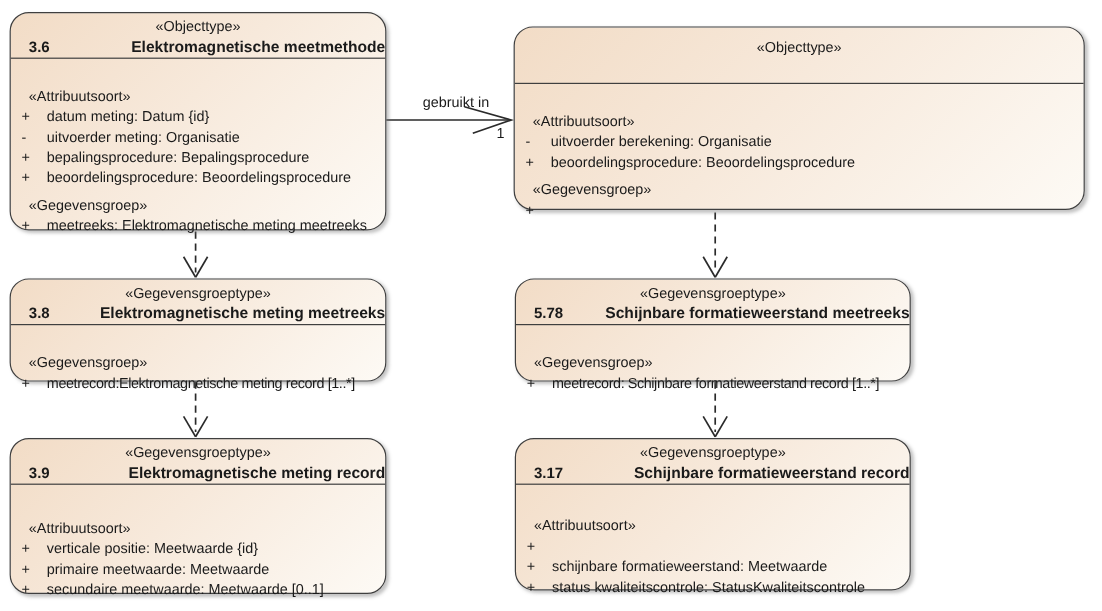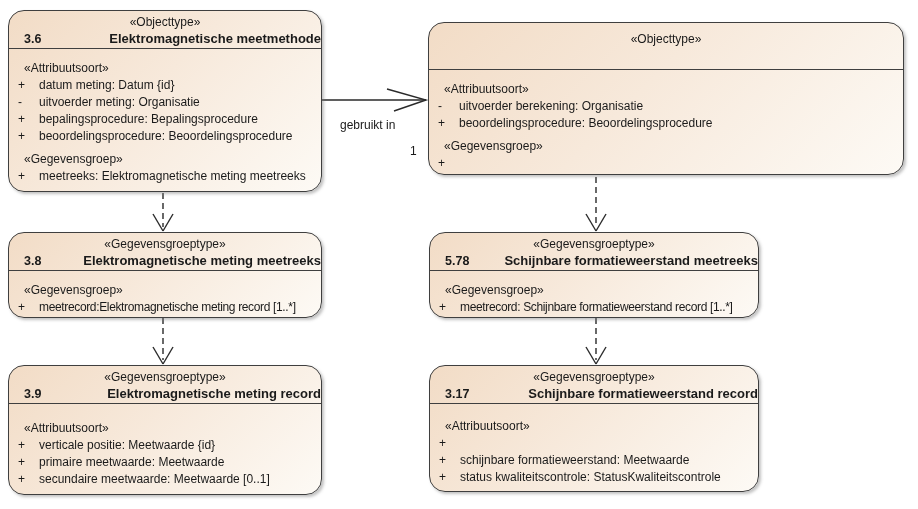--- a/index.html
+++ b/index.html
@@ -13,30 +13,30 @@
     border-radius:16px;
     background:linear-gradient(135deg,#f2dcc6 0%,#f7e9db 45%,#fdfaf5 100%);
     box-shadow:2px 2px 3px rgba(120,120,120,0.45);
   }
   .hdr{box-sizing:border-box;border-bottom:1px solid #3f3f3f;position:relative;}
   .stereo{text-align:center;font-size:12px;padding-top:4px;line-height:15px;}
   .titlerow{position:relative;height:18px;line-height:18px;}
   .num{position:absolute;left:15px;top:0;font-weight:bold;font-size:12.5px;}
   .title{display:block;text-align:right;font-weight:bold;font-size:13px;}
   .bdy{padding-top:7px;}
-  .sect{font-size:12px;line-height:17px;padding-left:15px;margin-top:4px;}
+  .sect{font-size:12px;line-height:17px;padding-left:15px;margin-top:16px;}
   .sect.gap{margin-top:6px;}
   .row{display:flex;font-size:12px;line-height:17px;white-space:nowrap;}
   .vis{width:21px;padding-left:9px;flex:0 0 auto;}
   .attr{flex:0 0 auto;}
   .tight{letter-spacing:-0.35px;}
   .vtight{letter-spacing:-0.6px;}
 
   .conn-svg{position:absolute;left:0;top:0;pointer-events:none;}
-  .conn-label{position:absolute;font-size:12px;line-height:14px;text-align:left;margin-top:40px;}
+  .conn-label{position:absolute;font-size:12px;line-height:14px;text-align:center;}
 </style>
 </head>
 <body>
 
 <div class="canvas">
 
   <svg class="conn-svg" width="918" height="509" viewBox="0 0 918 509">
 
     <g stroke="#2a2a2a" stroke-width="1.4" fill="none">
       <path d="M322,100 H426"></path>

